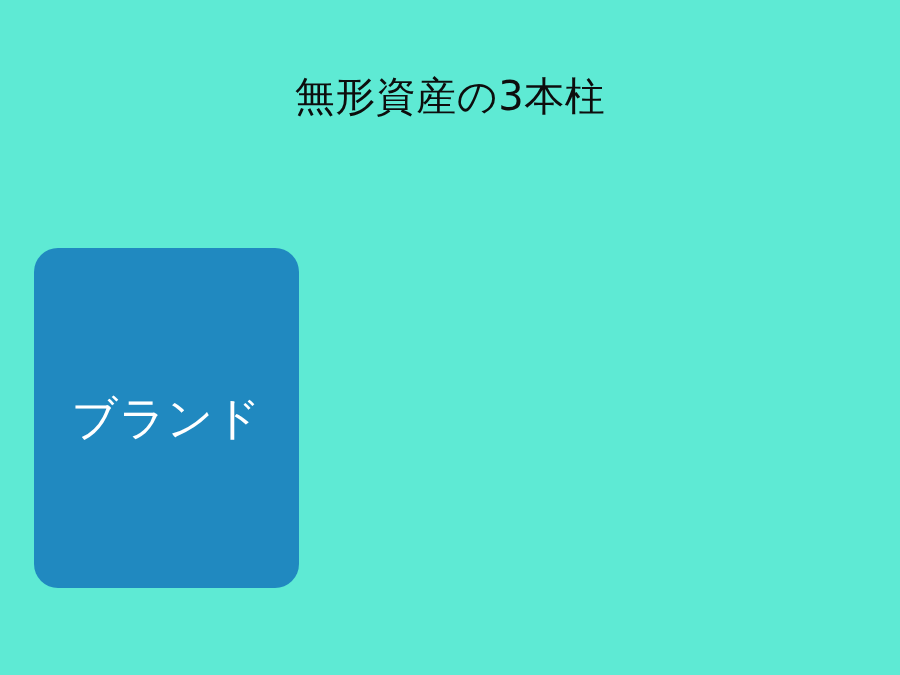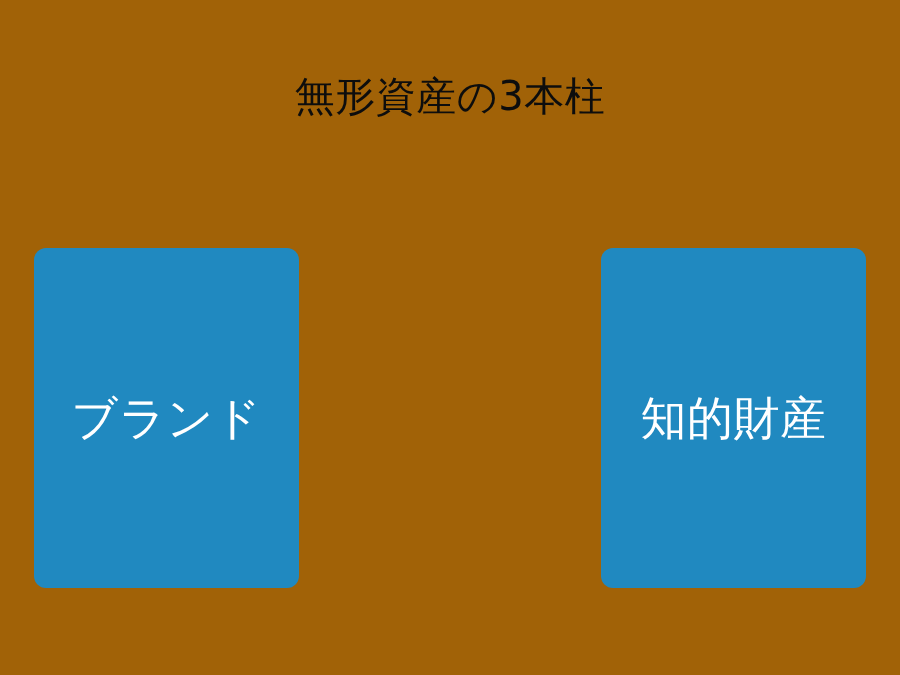--- a/index.html
+++ b/index.html
@@ -10,21 +10,21 @@
     width: 900px;
     height: 675px;
     background: #ffffff;
     font-family: "DejaVu Sans", "Liberation Sans", sans-serif;
     overflow: hidden;
   }
   .slide {
     position: relative;
     width: 900px;
     height: 675px;
-    background: #a16207;
+    background: #5eead4;
     box-sizing: border-box;
   }
   .slide-title {
     position: absolute;
     left: 0;
     top: 72px;
     width: 900px;
     text-align: center;
     font-size: 40px;
     line-height: 48px;
@@ -40,21 +40,21 @@
     width: 832px;
     height: 340px;
     display: flex;
     flex-direction: row;
     justify-content: space-between;
     align-items: stretch;
   }
   .pillar-card {
     width: 265px;
     height: 340px;
-    border-radius: 12px;
+    border-radius: 24px;
     background: #2089c0;
     display: flex;
     align-items: center;
     justify-content: center;
     box-sizing: border-box;
   }
   .pillar-label {
     font-size: 46px;
     line-height: 52px;
     color: #ffffff;
@@ -71,19 +71,16 @@
 
   <div class="slide-title">無形資産の3本柱</div>
 
   <div class="pillar-row">
 
     <div class="pillar-card">
       <span class="pillar-label">ブランド</span>
     </div>
 
 
-    <div class="pillar-card">
-      <span class="pillar-label">知的財産</span>
-    </div>
 
   </div>
 
 </div>
 
 </body></html>

